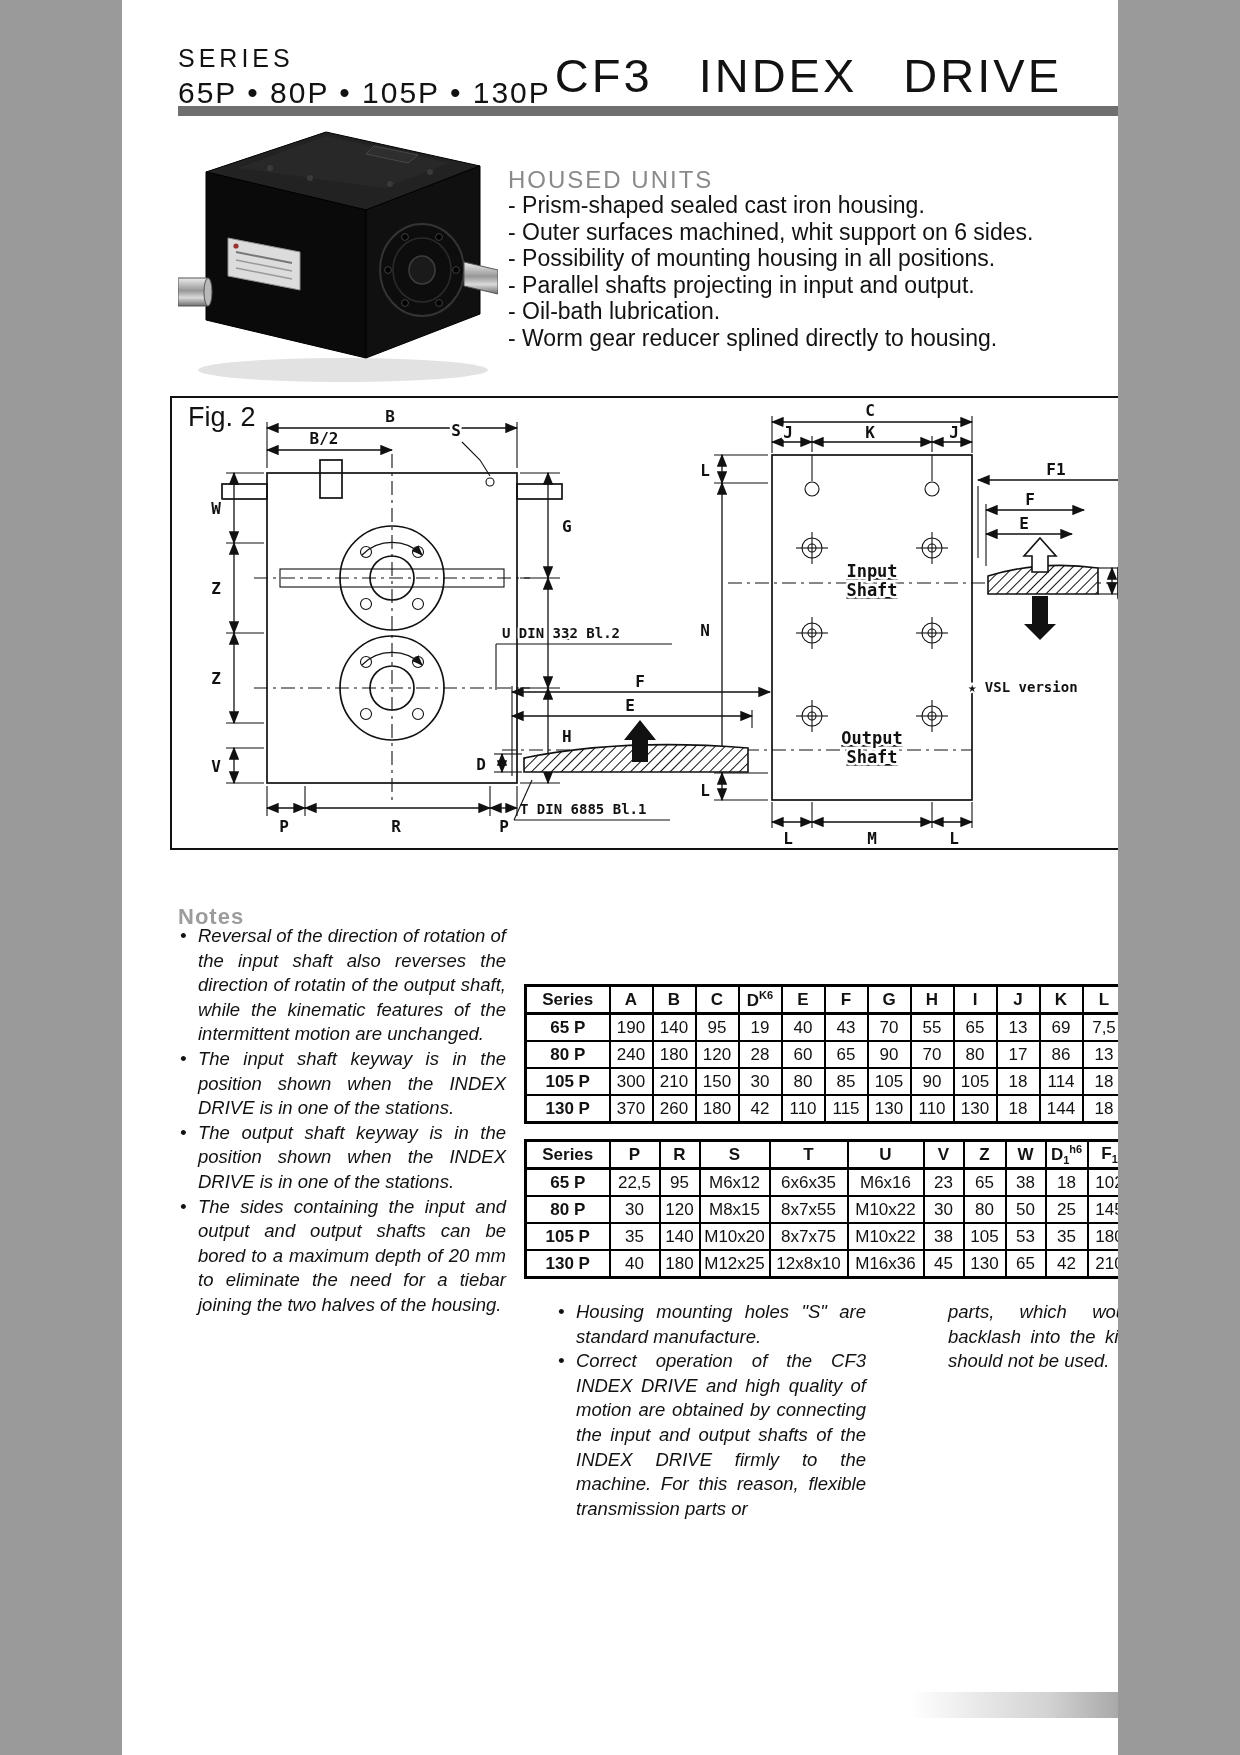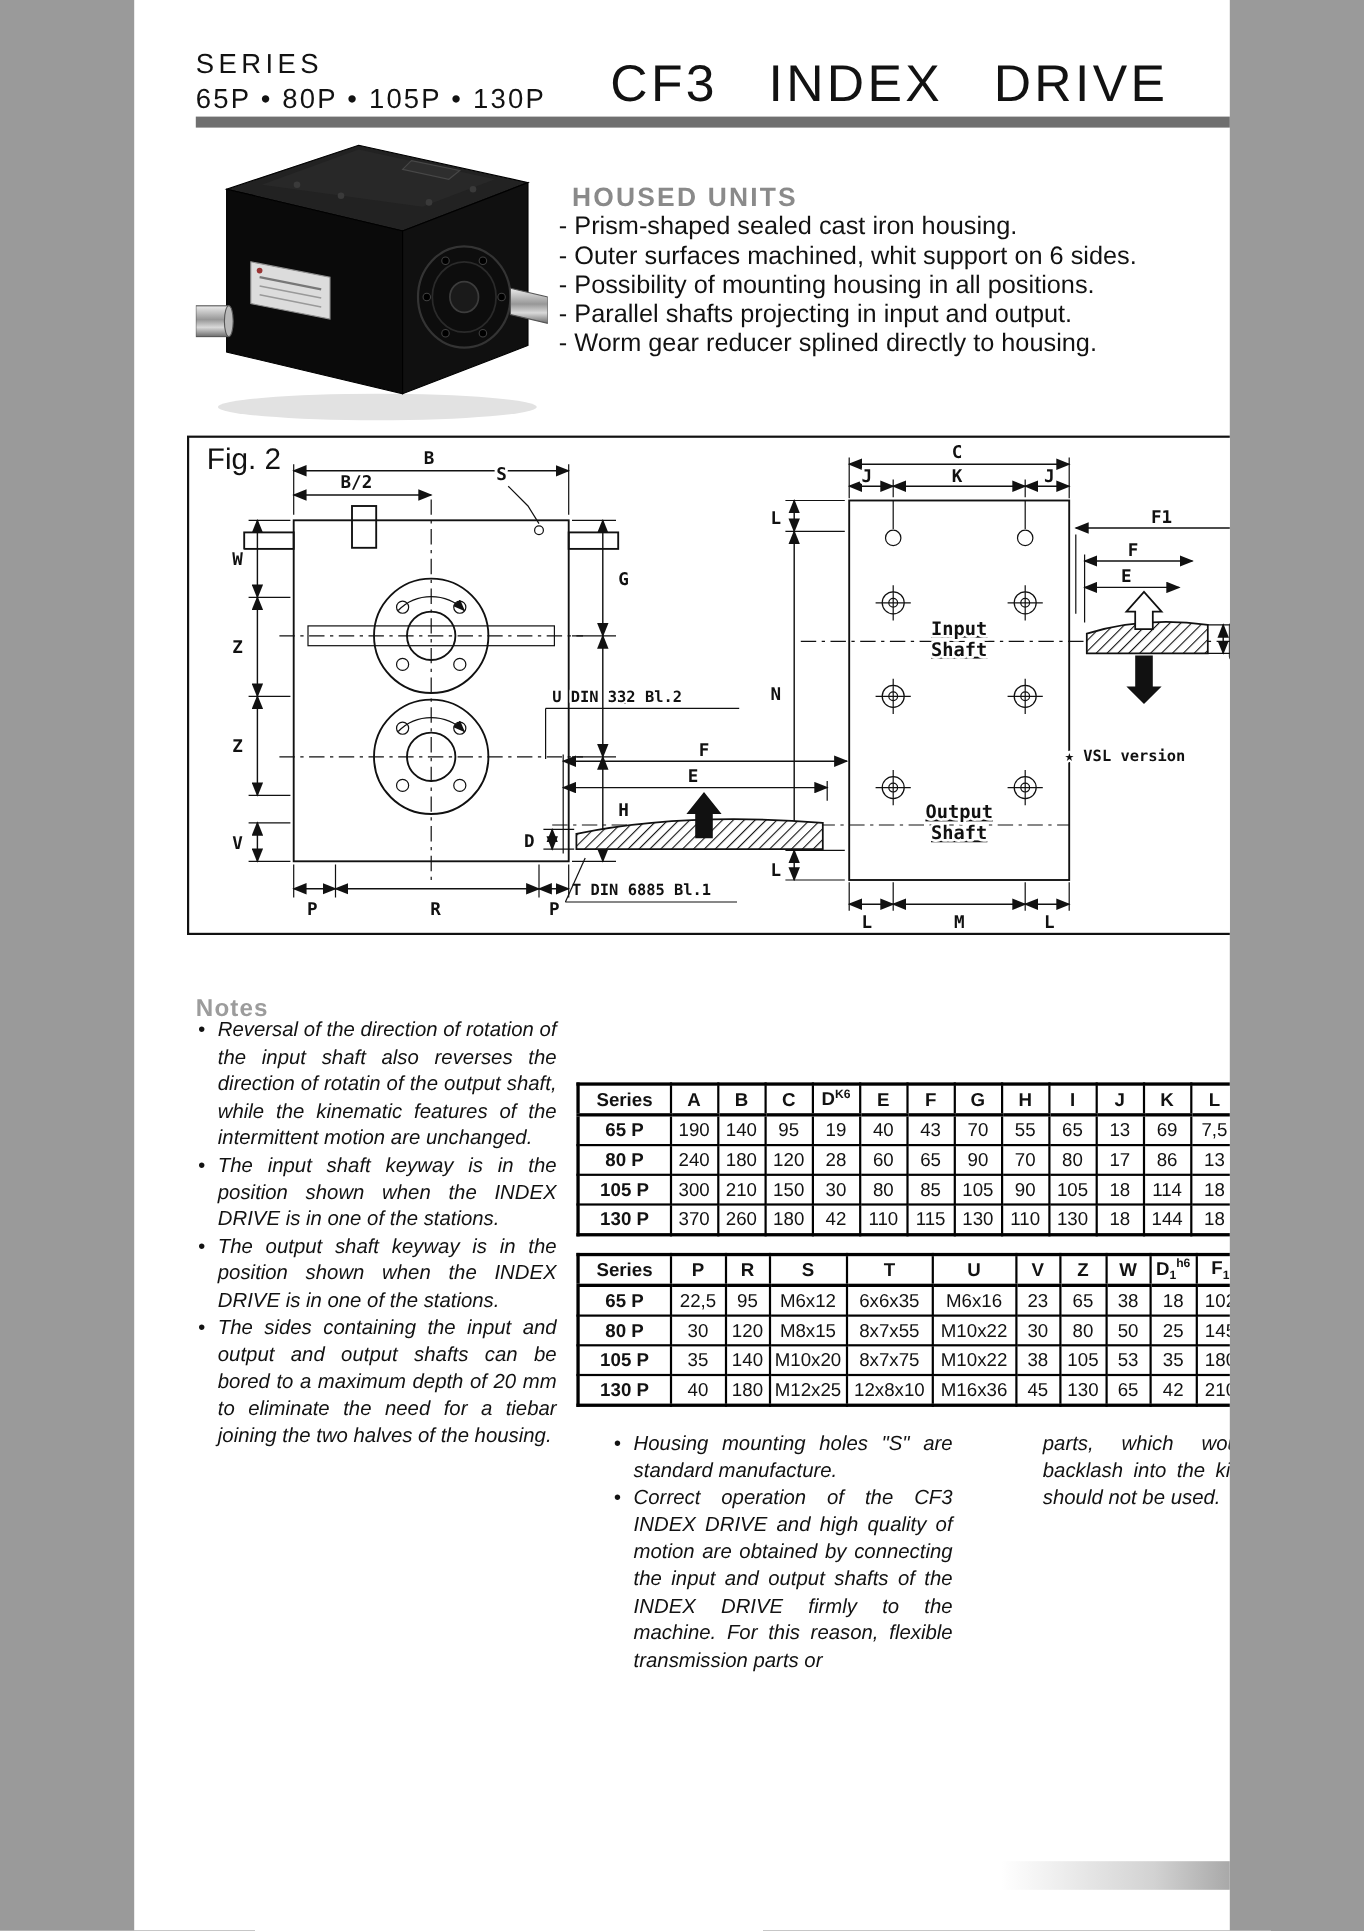--- a/index.html
+++ b/index.html
@@ -1,29 +1,29 @@
 <!DOCTYPE html>
 <html><head>
 <meta charset="utf-8">
 <style>
   html,body{margin:0;padding:0;background:#9a9a9a;}
   .page{position:relative;width:996px;height:1755px;margin:0 auto;background:#ffffff;
         font-family:"Liberation Sans",sans-serif;color:#121212;overflow:hidden;}
 
   
   .series-label{position:absolute;left:56px;top:44px;font-size:25px;letter-spacing:4px;}
-  .series-models{position:absolute;left:56px;top:76px;font-size:25px;letter-spacing:2px;}
+  .series-models{position:absolute;left:56px;top:76px;font-size:30px;letter-spacing:2px;}
   .doc-title{position:absolute;right:56px;top:48px;font-size:47px;letter-spacing:3px;word-spacing:30px;white-space:nowrap;}
   .header-rule{position:absolute;left:56px;top:106px;width:1130px;height:10px;background:#6f6f6f;}
 
   
   .photo{position:absolute;left:56px;top:122px;}
 
   
-  .hu-heading{position:absolute;left:398px;top:146px;font-size:24px;font-weight:700;letter-spacing:2px;color:#8a8a8a;}
+  .hu-heading{position:absolute;left:386px;top:146px;font-size:24px;font-weight:400;letter-spacing:2px;color:#8a8a8a;}
   #housed-list{position:absolute;left:386px;top:192px;width:700px;font-size:23px;line-height:26.5px;}
   .hu-line::before{content:"- ";}
 
   
   .fig-box{position:absolute;left:48px;top:396px;width:1010px;height:450px;border:2.5px solid #111;background:#fff;}
   .fig-caption{position:absolute;left:16px;top:4px;font-size:27px;}
   svg.fig{position:absolute;left:0;top:0;}
   .ln{stroke:#111;stroke-width:1.7;fill:none;}
   .thin{stroke:#111;stroke-width:1.1;fill:none;}
   .dash{stroke-dasharray:14 5 3 5;}
@@ -118,20 +118,21 @@
       <ellipse cx="30" cy="170" rx="4" ry="14" fill="#b9b9b9" stroke="#555"></ellipse>
     </g>
   </svg>
 
   <h2 class="hu-heading" style="color: rgb(138, 138, 138);">HOUSED UNITS</h2>
   <div id="housed-list">
       <div class="hu-line">Prism-shaped sealed cast iron housing.</div>
       <div class="hu-line">Outer surfaces machined, whit support on 6 sides.</div>
       <div class="hu-line">Possibility of mounting housing in all positions.</div>
       <div class="hu-line">Parallel shafts projecting in input and output.</div>
+      <div class="hu-line">Oil-bath lubrication.</div>
       <div class="hu-line">Worm gear reducer splined directly to housing.</div>
     </div>
 
   <div class="fig-box">
     <svg class="fig" width="1010" height="448" viewBox="0 0 1010 448">
       <defs>
         <marker id="arr" markerWidth="10" markerHeight="8" refX="9" refY="4" orient="auto-start-reverse">
           <path d="M0,0 L10,4 L0,8 Z" fill="#111"></path>
         </marker>
         <pattern id="hatch" width="7" height="7" patternUnits="userSpaceOnUse" patternTransform="rotate(45)">

